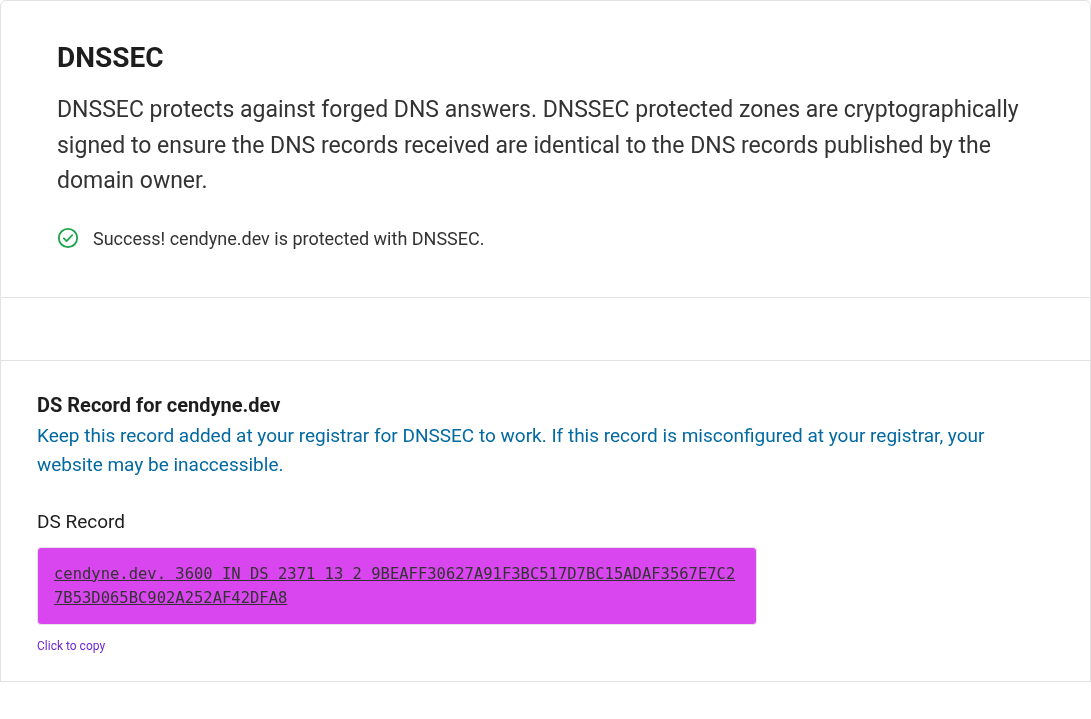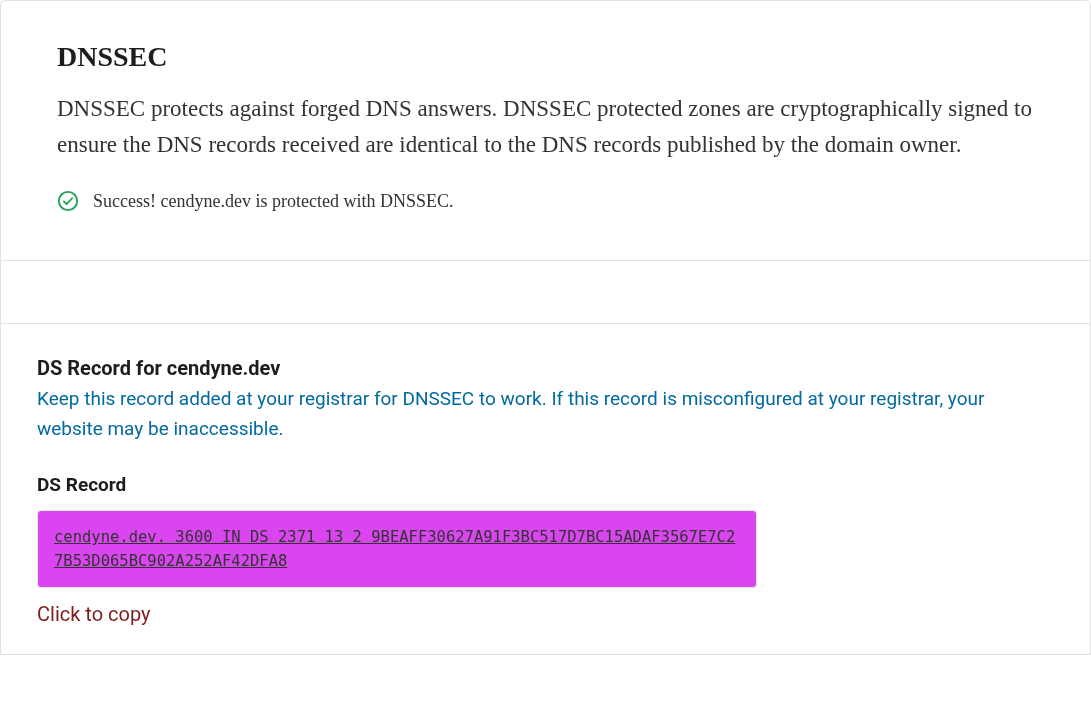--- a/index.html
+++ b/index.html
@@ -10,37 +10,36 @@
     body {
       font-family: -apple-system, BlinkMacSystemFont, "Segoe UI", Roboto, Helvetica, Arial, sans-serif;
       background: #ffffff;
       color: #1d1d1d;
       width: 1091px;
     }
     .card-top {
       border: 1px solid #e2e2e2;
       border-radius: 6px 6px 0 0;
       padding: 40px 48px 48px 56px;
-      font-family: Liberation Serif, serif;
     }
     .card-top h1 {
       font-size: 28px;
       font-weight: 700;
       margin-bottom: 18px;
       color: #1d1d1d;
     }
     .description {
       font-size: 23px;
       line-height: 1.55;
       color: #333333;
       margin-bottom: 28px;
     }
     .success-row {
       display: flex;
-      align-items: center;
+      align-items: flex-end;
       gap: 14px;
     }
     .success-icon {
       width: 22px;
       height: 22px;
       flex-shrink: 0;
     }
     .success-icon svg {
       display: block;
     }
@@ -65,43 +64,43 @@
       color: #1d1d1d;
     }
     .ds-description {
       font-size: 19px;
       line-height: 1.55;
       color: #0369a1;
       margin-bottom: 30px;
     }
     .ds-sub {
       font-size: 19px;
-      font-weight: 700;
+      font-weight: 400;
       margin-bottom: 14px;
       color: #1d1d1d;
     }
     .code-block {
       background: #d946ef;
       border: 1px solid #e5e5e5;
       border-radius: 4px;
       padding: 14px 16px;
       font-family: ui-monospace, SFMono-Regular, "SF Mono", Menlo, Consolas, monospace;
       font-size: 15.5px;
       line-height: 1.55;
       color: #333333;
       white-space: pre-wrap;
       word-break: break-all;
       max-width: 720px;
       margin-bottom: 14px;
       cursor: pointer;
       text-decoration: underline;
     }
     .copy-hint {
-      font-size: 20px;
-      color: #7f1d1d;
+      font-size: 12px;
+      color: #6d28d9;
     }
   </style>
 </head>
 <body>
 
 <div class="card-top">
   <h1>DNSSEC</h1>
   <p class="description">DNSSEC protects against forged DNS answers. DNSSEC protected zones are cryptographically signed to ensure the DNS records received are identical to the DNS records published by the domain owner.</p>
   <div class="success-row">
     <span class="success-icon">

